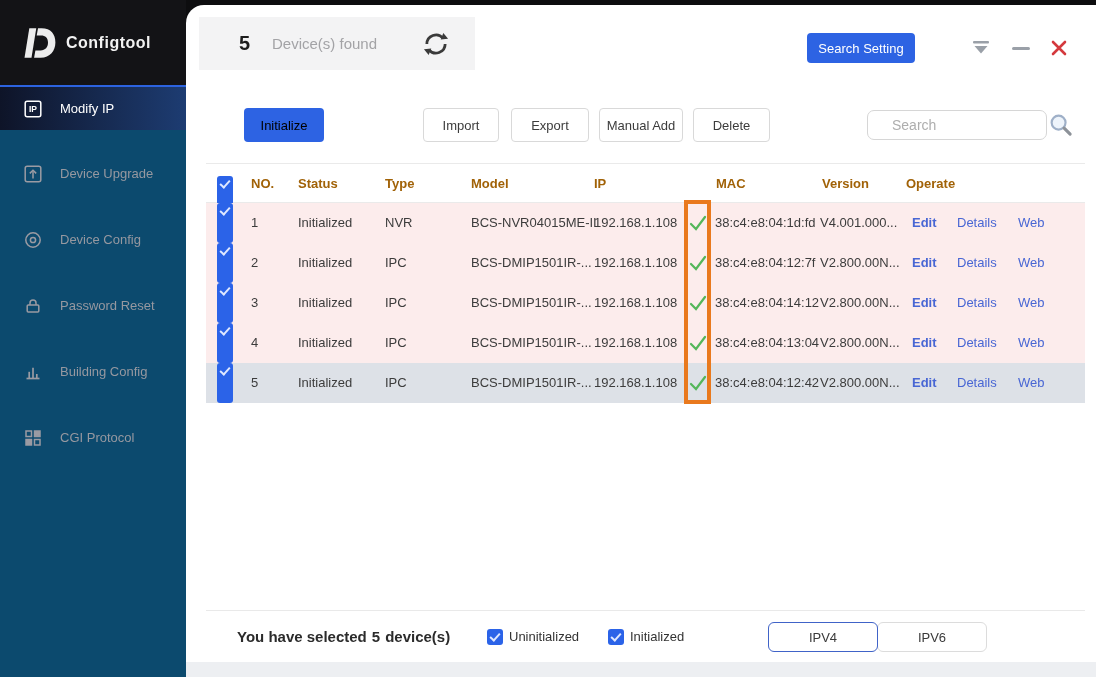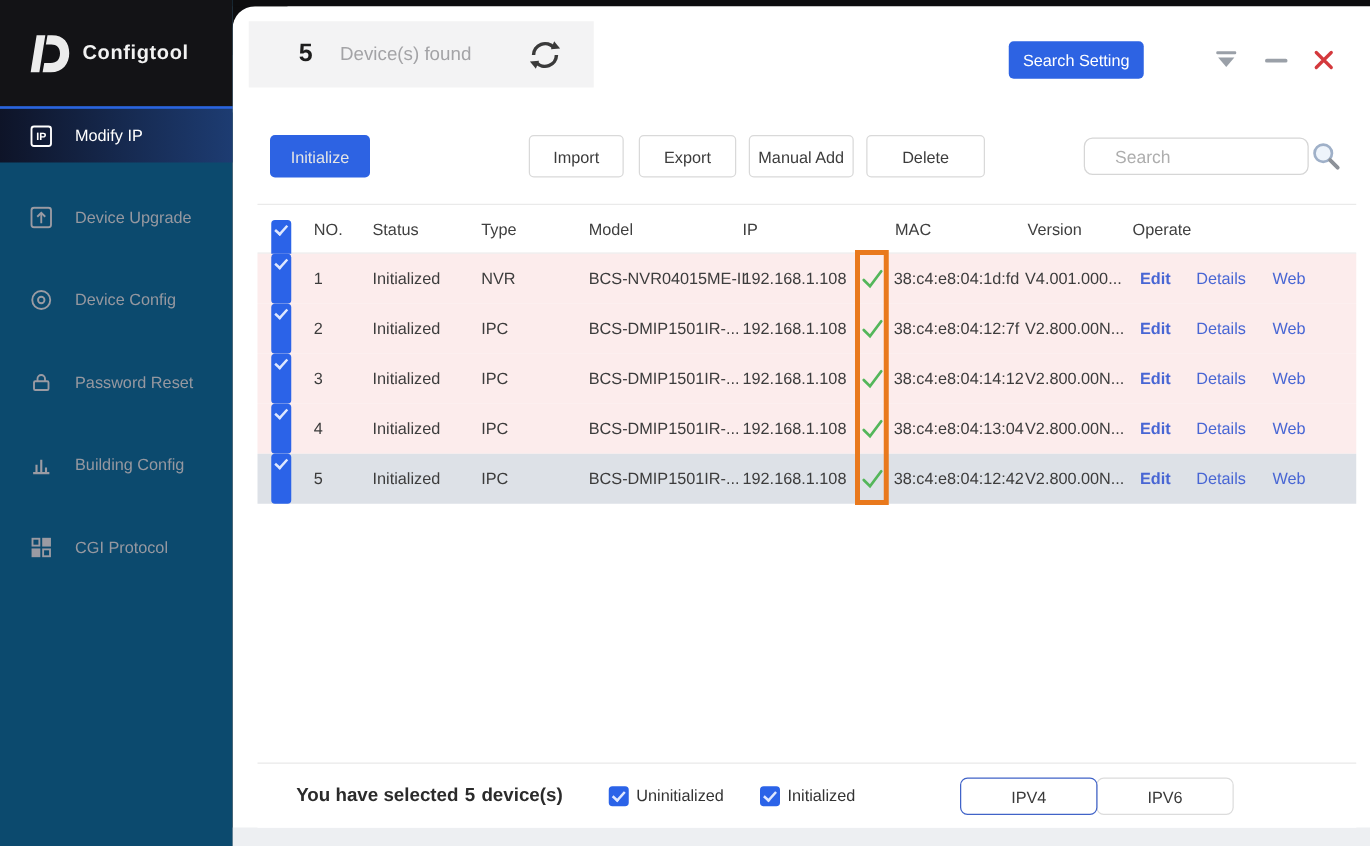--- a/index.html
+++ b/index.html
@@ -36,36 +36,36 @@
   .filter-btn { left:782px; }
   .min-btn { left:822px; }
   .close-btn { left:860px; }
   .minus-bar { width:18px; height:3px; background:#9aa0a8; border-radius:2px; }
 
   
   .card { position:absolute; left:20px; top:95px; width:879px; height:567px; background:#ffffff; z-index:1; }
 
   .toolbar { position:relative; height:68px; }
   .tb-btn { position:absolute; top:13px; height:34px; font-size:13px; border-radius:4px; cursor:pointer; font-family:inherit; }
-  .tb-blue { background:#2d63e3; color:#e5e5e5; border:none; }
+  .tb-blue { background:#2d63e3; color:#000000; border:none;margin-left:28px; }
   .tb-white { background:#fff; color:#3c3c3c; border:1px solid #d9d9d9; }
   .b-init { left:10px; width:80px; }
   .b-batch { left:98px; width:110px; }
   .b-import { left:217px; width:76px; }
   .b-export { left:305px; width:78px; }
   .b-manual { left:393px; width:84px; }
-  .b-delete { left:487px; width:95px; }
+  .b-delete { left:487px; width:77px; }
   .search-input { position:absolute; left:661px; top:15px; width:180px; height:30px; border:1px solid #d6d6d6; border-radius:7px;
     padding:0 24px; font-size:14px; color:#444; font-family:inherit; outline:none; }
   .search-input::placeholder { color:#aeaeae; }
   .search-glass { position:absolute; left:843px; top:18px; width:24px; height:24px; cursor:pointer; }
 
   
   .thead { position:relative; height:40px; border-top:1px solid #eaeaea; border-bottom:1px solid #eaeaea; background:#fff; }
-  .thead span { position:absolute; top:0; height:40px; line-height:40px; font-size:13px; font-weight:normal; color:#404040; }
+  .thead span { position:absolute; top:0; height:40px; line-height:40px; font-size:13px; font-weight:bold; color:#a16207; }
   .trow { position:relative; height:40px; font-size:13px; color:#3c3c3c; cursor:pointer; }
   .trow span { position:absolute; top:0; height:40px; line-height:40px; white-space:nowrap; }
   .row-pink { background:#fcecec; }
   .row-gray { background:#dde1e7; } .c-no { left:45px; } .c-status { left:92px; } .c-type { left:179px; }
   .c-model { left:265px; } .c-ip { left:388px; } .c-mac { left:509px; }
   .c-version { left:614px; } .c-operate { left:700px; }
   .c-edit { left:706px;font-weight:bold; } .c-details { left:751px; } .c-web { left:812px; }
   .op-link { color:#4866d4; cursor:pointer; }
   .checkbox { position:absolute; left:11px; top:12px; width:16px; height:16px; background:#2b63e8; border-radius:3px; cursor:pointer; }
   .checkbox::after { content:""; position:absolute; left:5px; top:2px; width:4px; height:8px;

